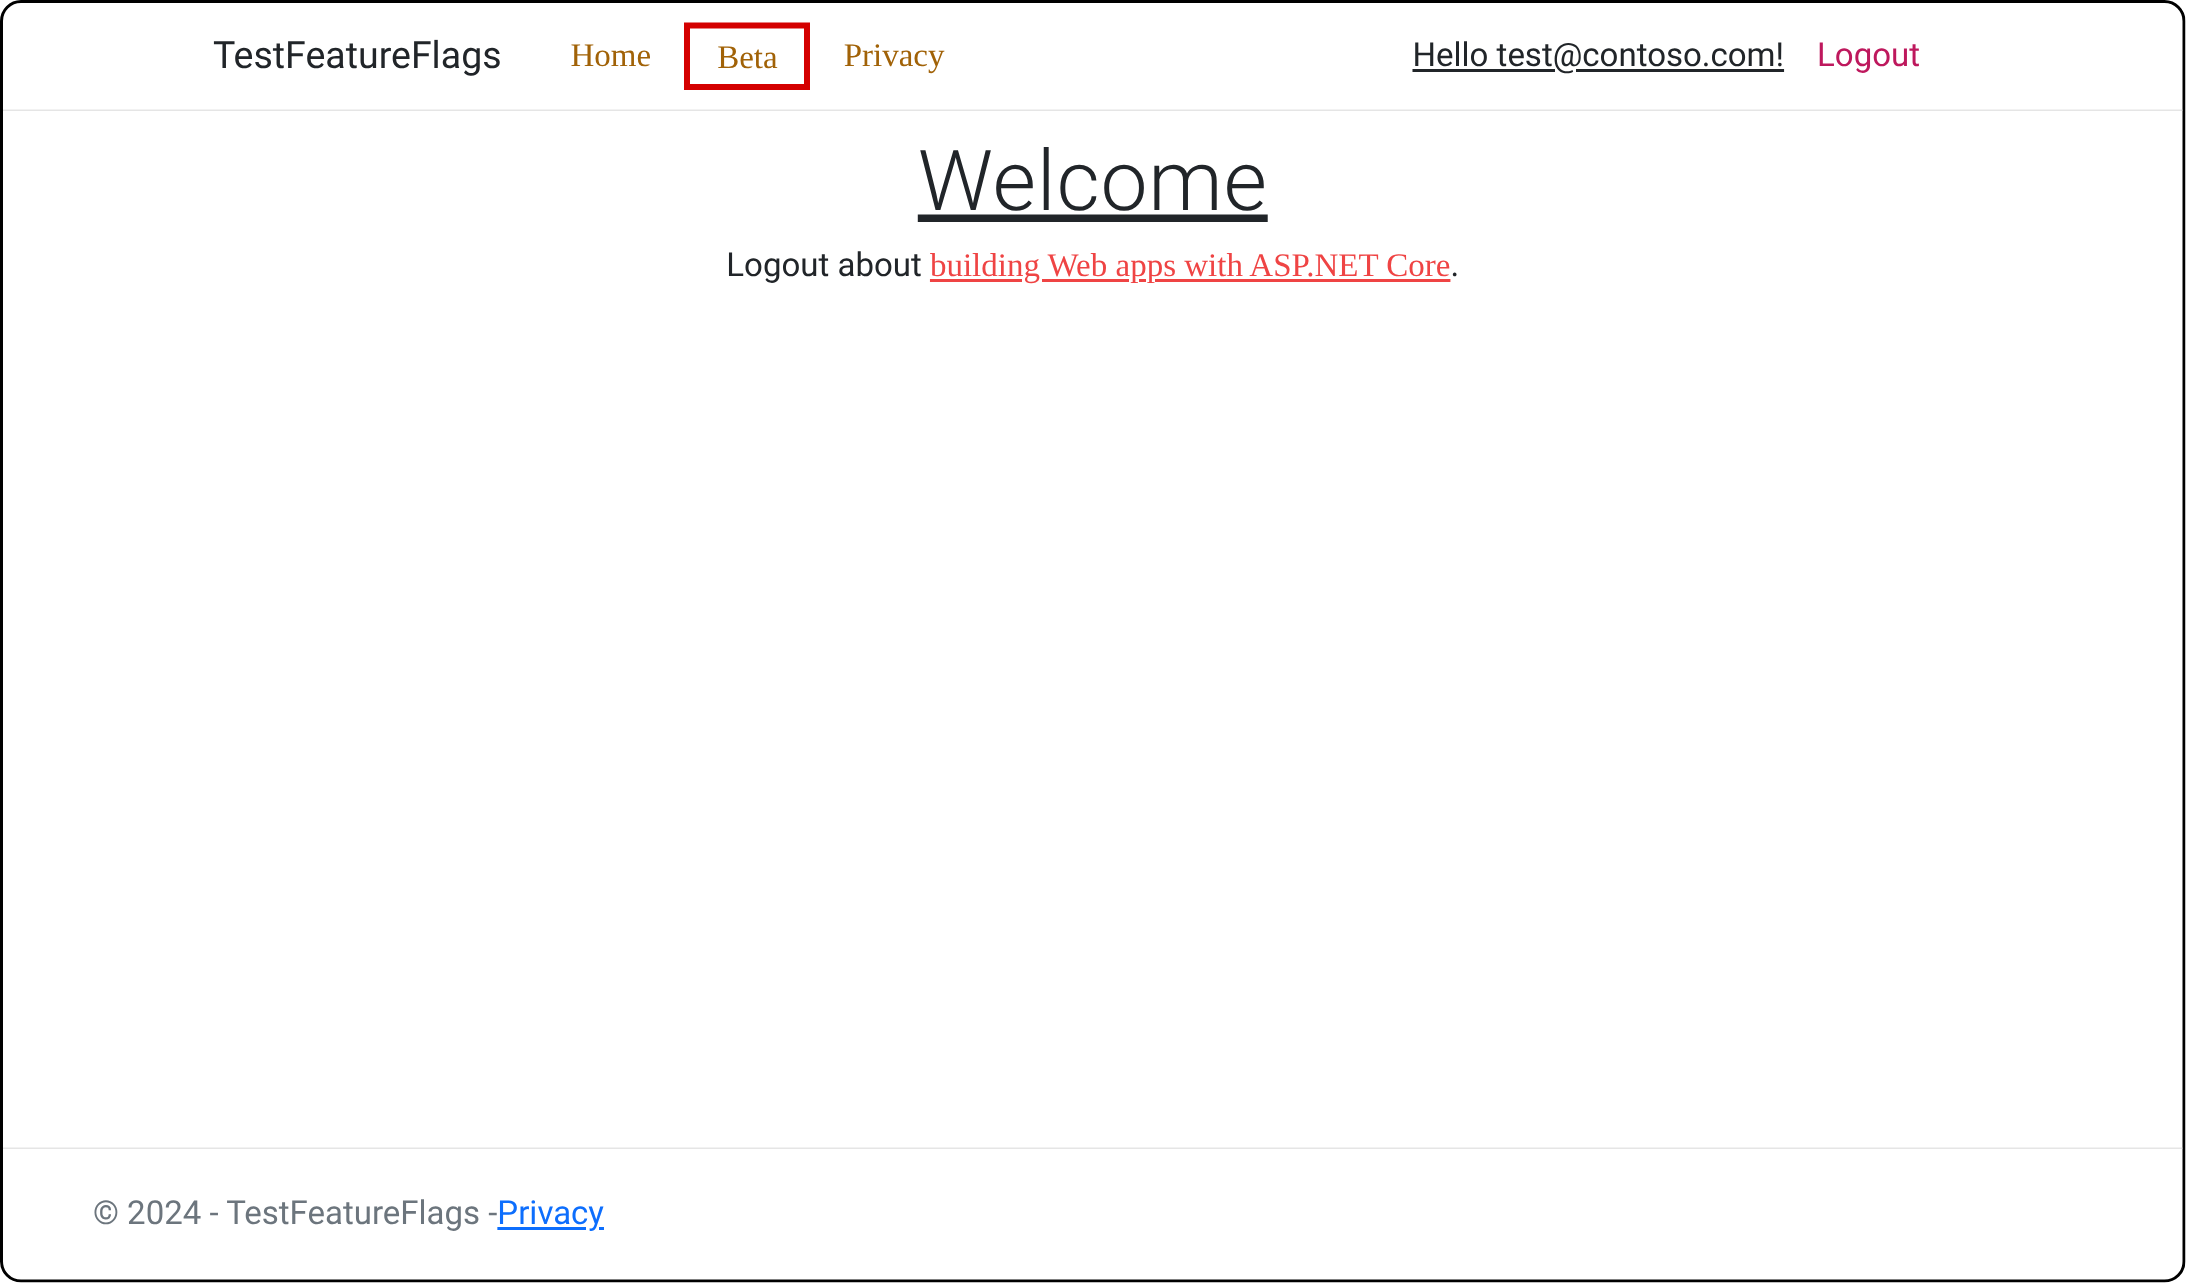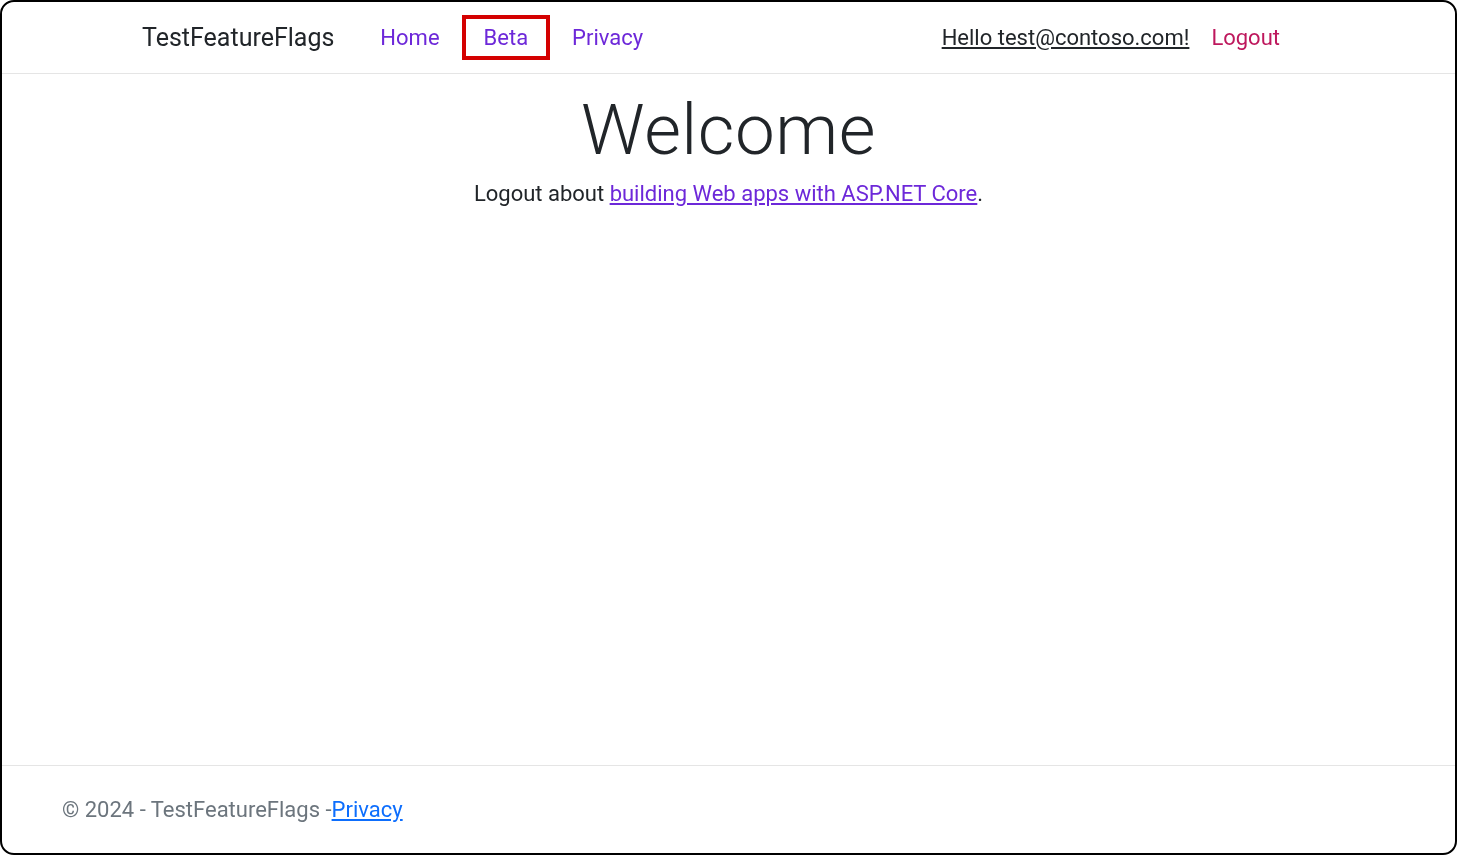--- a/index.html
+++ b/index.html
@@ -39,23 +39,24 @@
     color: #212529;
     font-weight: 400;
     margin-right: 20px;
   }
   .nav-left {
     display: flex;
     align-items: center;
     gap: 18px;
   }
   .nav-link {
-    color: #6d28d9;
+    color: #a16207;
     cursor: pointer;
     padding: 2px 4px;
+    font-family: Liberation Serif, serif;
   }
   .nav-link.highlighted {
     border: 4px solid #d40000;
     padding: 0 18px;
     line-height: 1.7;
   }
   .nav-right {
     margin-left: auto;
     display: flex;
     align-items: center;
@@ -72,36 +73,38 @@
   }
   
   .main {
     flex: 1;
     display: flex;
     flex-direction: column;
     align-items: center;
     padding-top: 12px;
   }
   .welcome-title {
-    font-size: 71px;
+    font-size: 56px;
     font-weight: 300;
     color: #212529;
     letter-spacing: 0.5px;
     margin-top: 2px;
     margin-bottom: 10px;
+    text-decoration: underline;
   }
   .lead {
     font-size: 22px;
     color: #212529;
     text-align: center;
   }
   .lead a {
-    color: #6d28d9;
+    color: #ef4444;
     text-decoration: underline;
     cursor: pointer;
+    font-family: Liberation Serif, serif;
   }
   
   .footer {
     border-top: 1px solid #e5e5e5;
     height: 88px;
     display: flex;
     align-items: center;
     padding-left: 60px;
     font-size: 22px;
     color: #6c757d;

